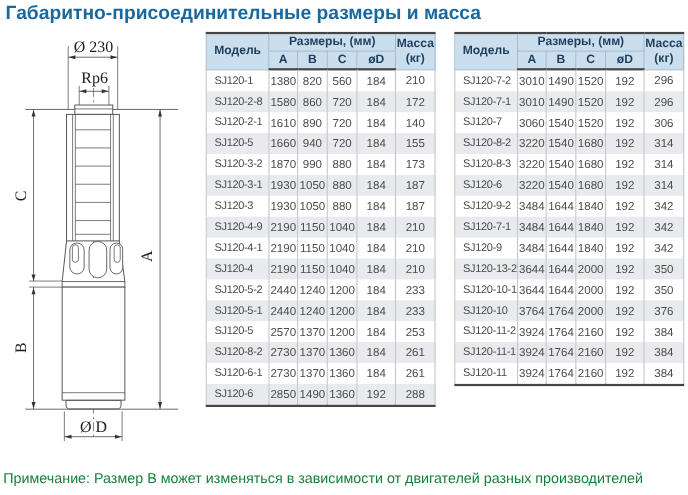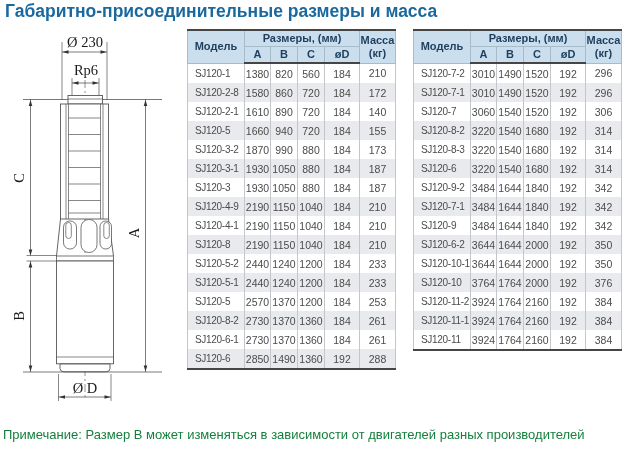--- a/index.html
+++ b/index.html
@@ -204,21 +204,21 @@
         </tr>
         <tr>
           <td class="model">SJ120-4-1</td>
           <td>2190</td>
           <td>1150</td>
           <td>1040</td>
           <td>184</td>
           <td>210</td>
         </tr>
         <tr>
-          <td class="model">SJ120-8</td>
+          <td class="model">SJ120-4</td>
           <td>2190</td>
           <td>1150</td>
           <td>1040</td>
           <td>184</td>
           <td>210</td>
         </tr>
         <tr>
           <td class="model">SJ120-5-2</td>
           <td>2440</td>
           <td>1240</td>
@@ -361,21 +361,21 @@
         </tr>
         <tr>
           <td class="model">SJ120-9</td>
           <td>3484</td>
           <td>1644</td>
           <td>1840</td>
           <td>192</td>
           <td>342</td>
         </tr>
         <tr>
-          <td class="model">SJ120-6-2</td>
+          <td class="model">SJ120-13-2</td>
           <td>3644</td>
           <td>1644</td>
           <td>2000</td>
           <td>192</td>
           <td>350</td>
         </tr>
         <tr>
           <td class="model">SJ120-10-1</td>
           <td>3644</td>
           <td>1644</td>

